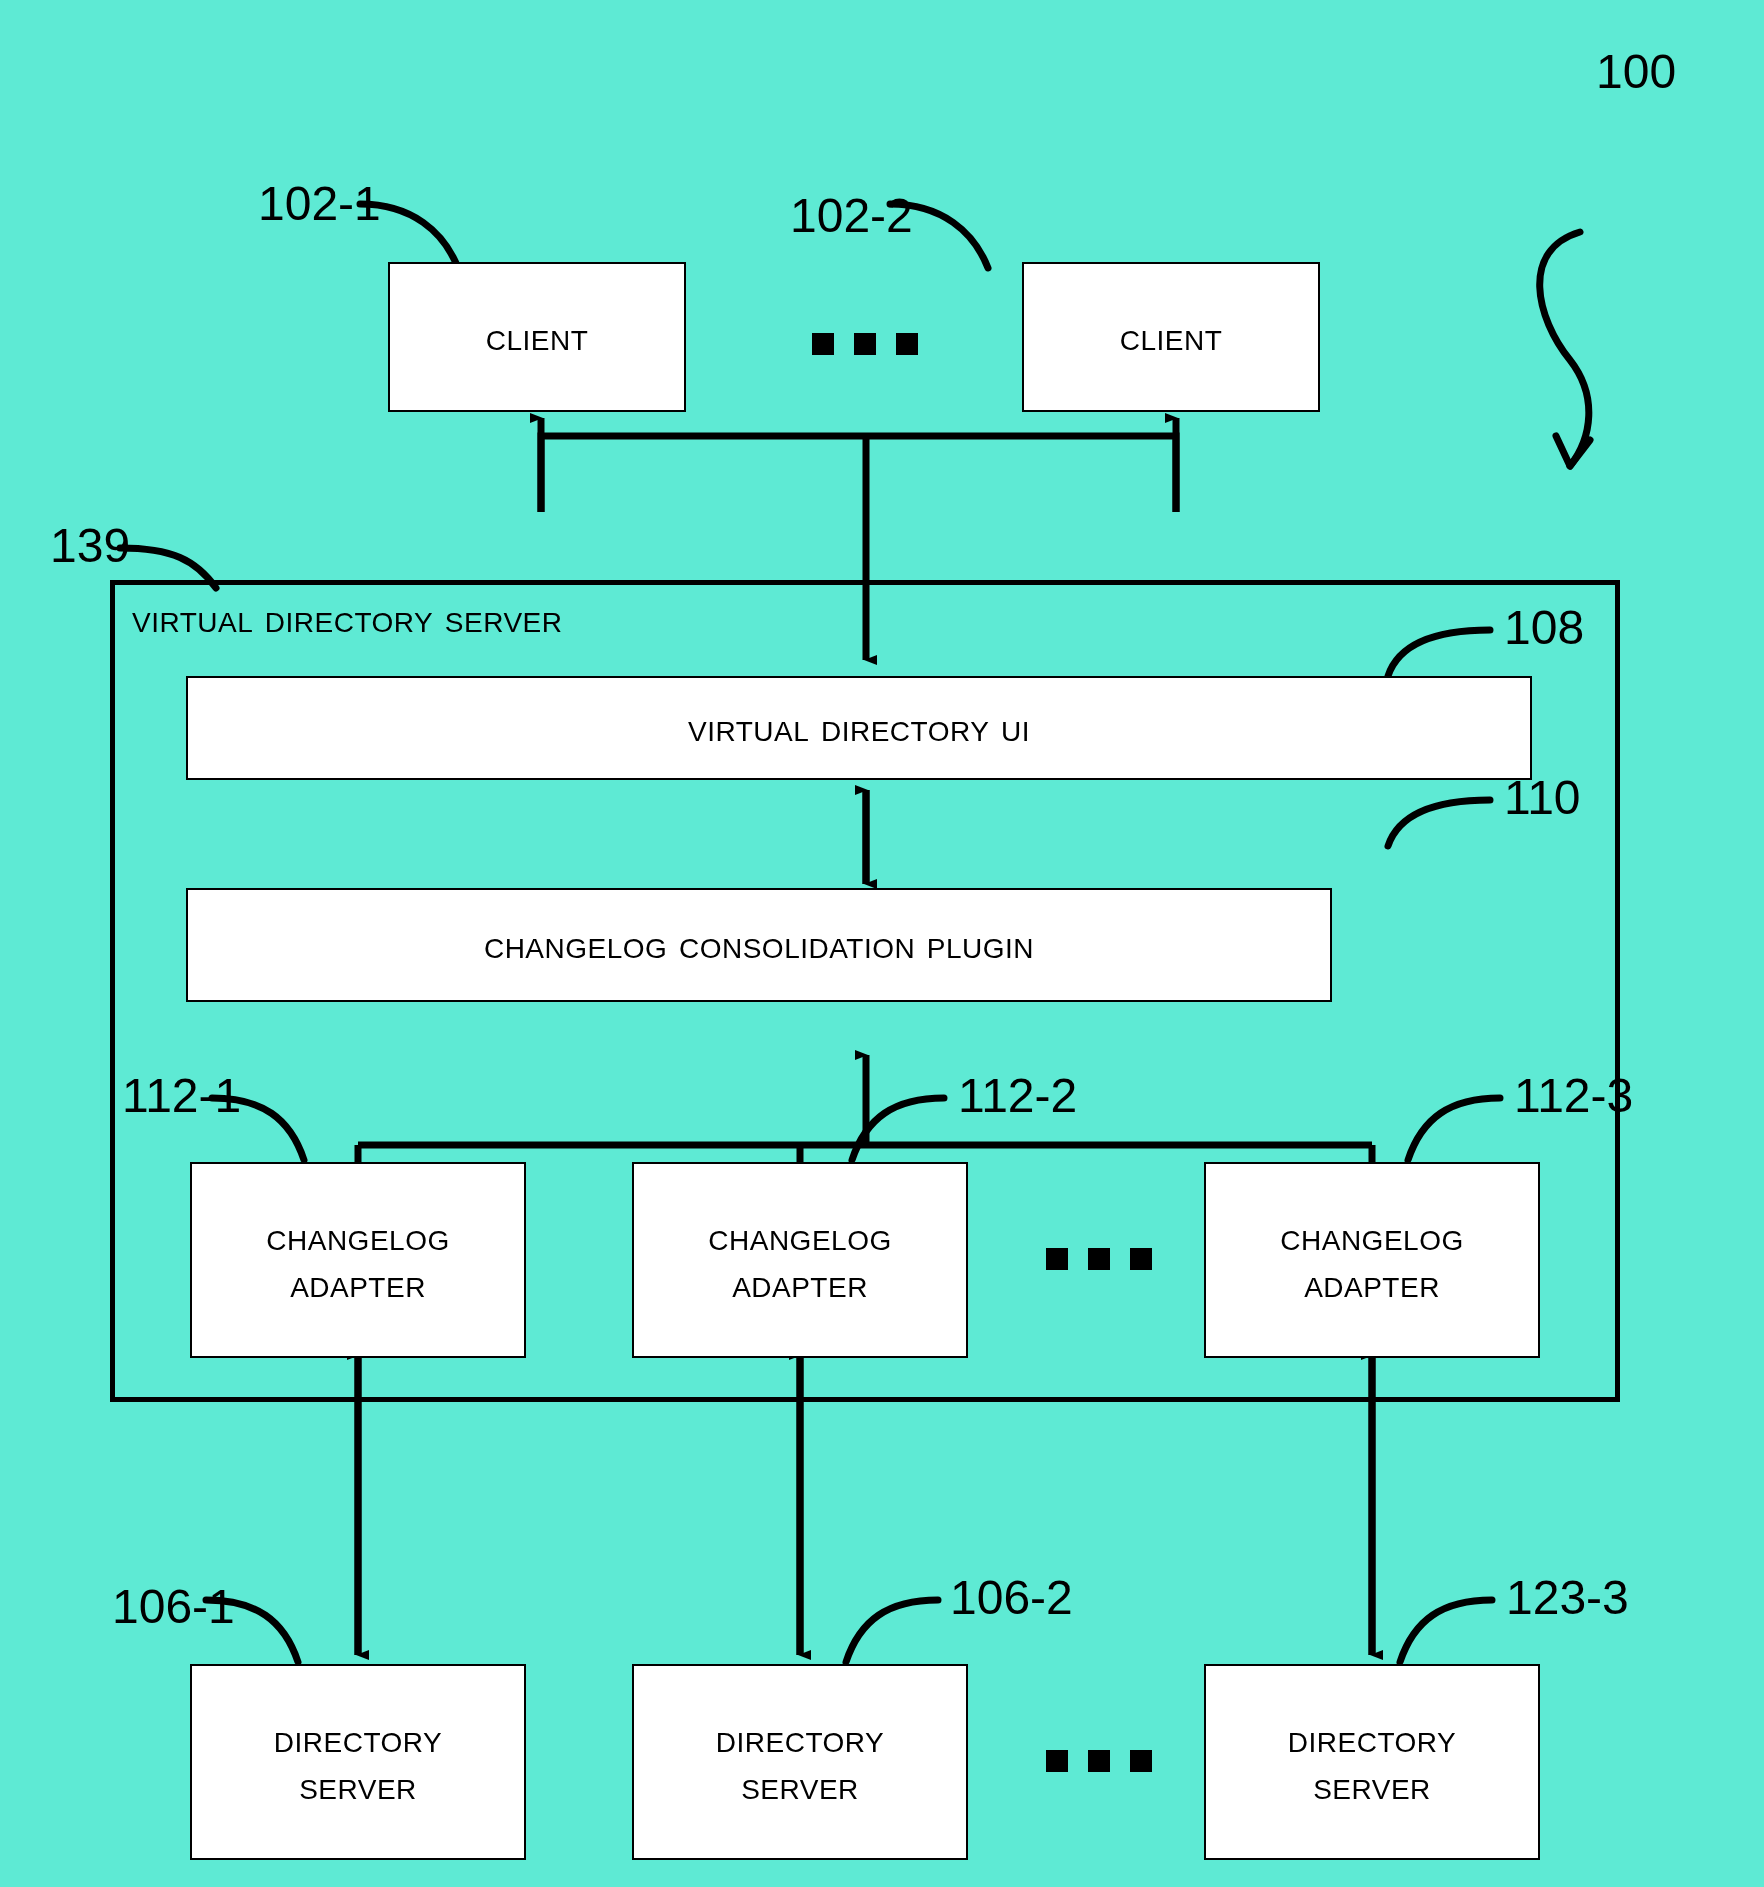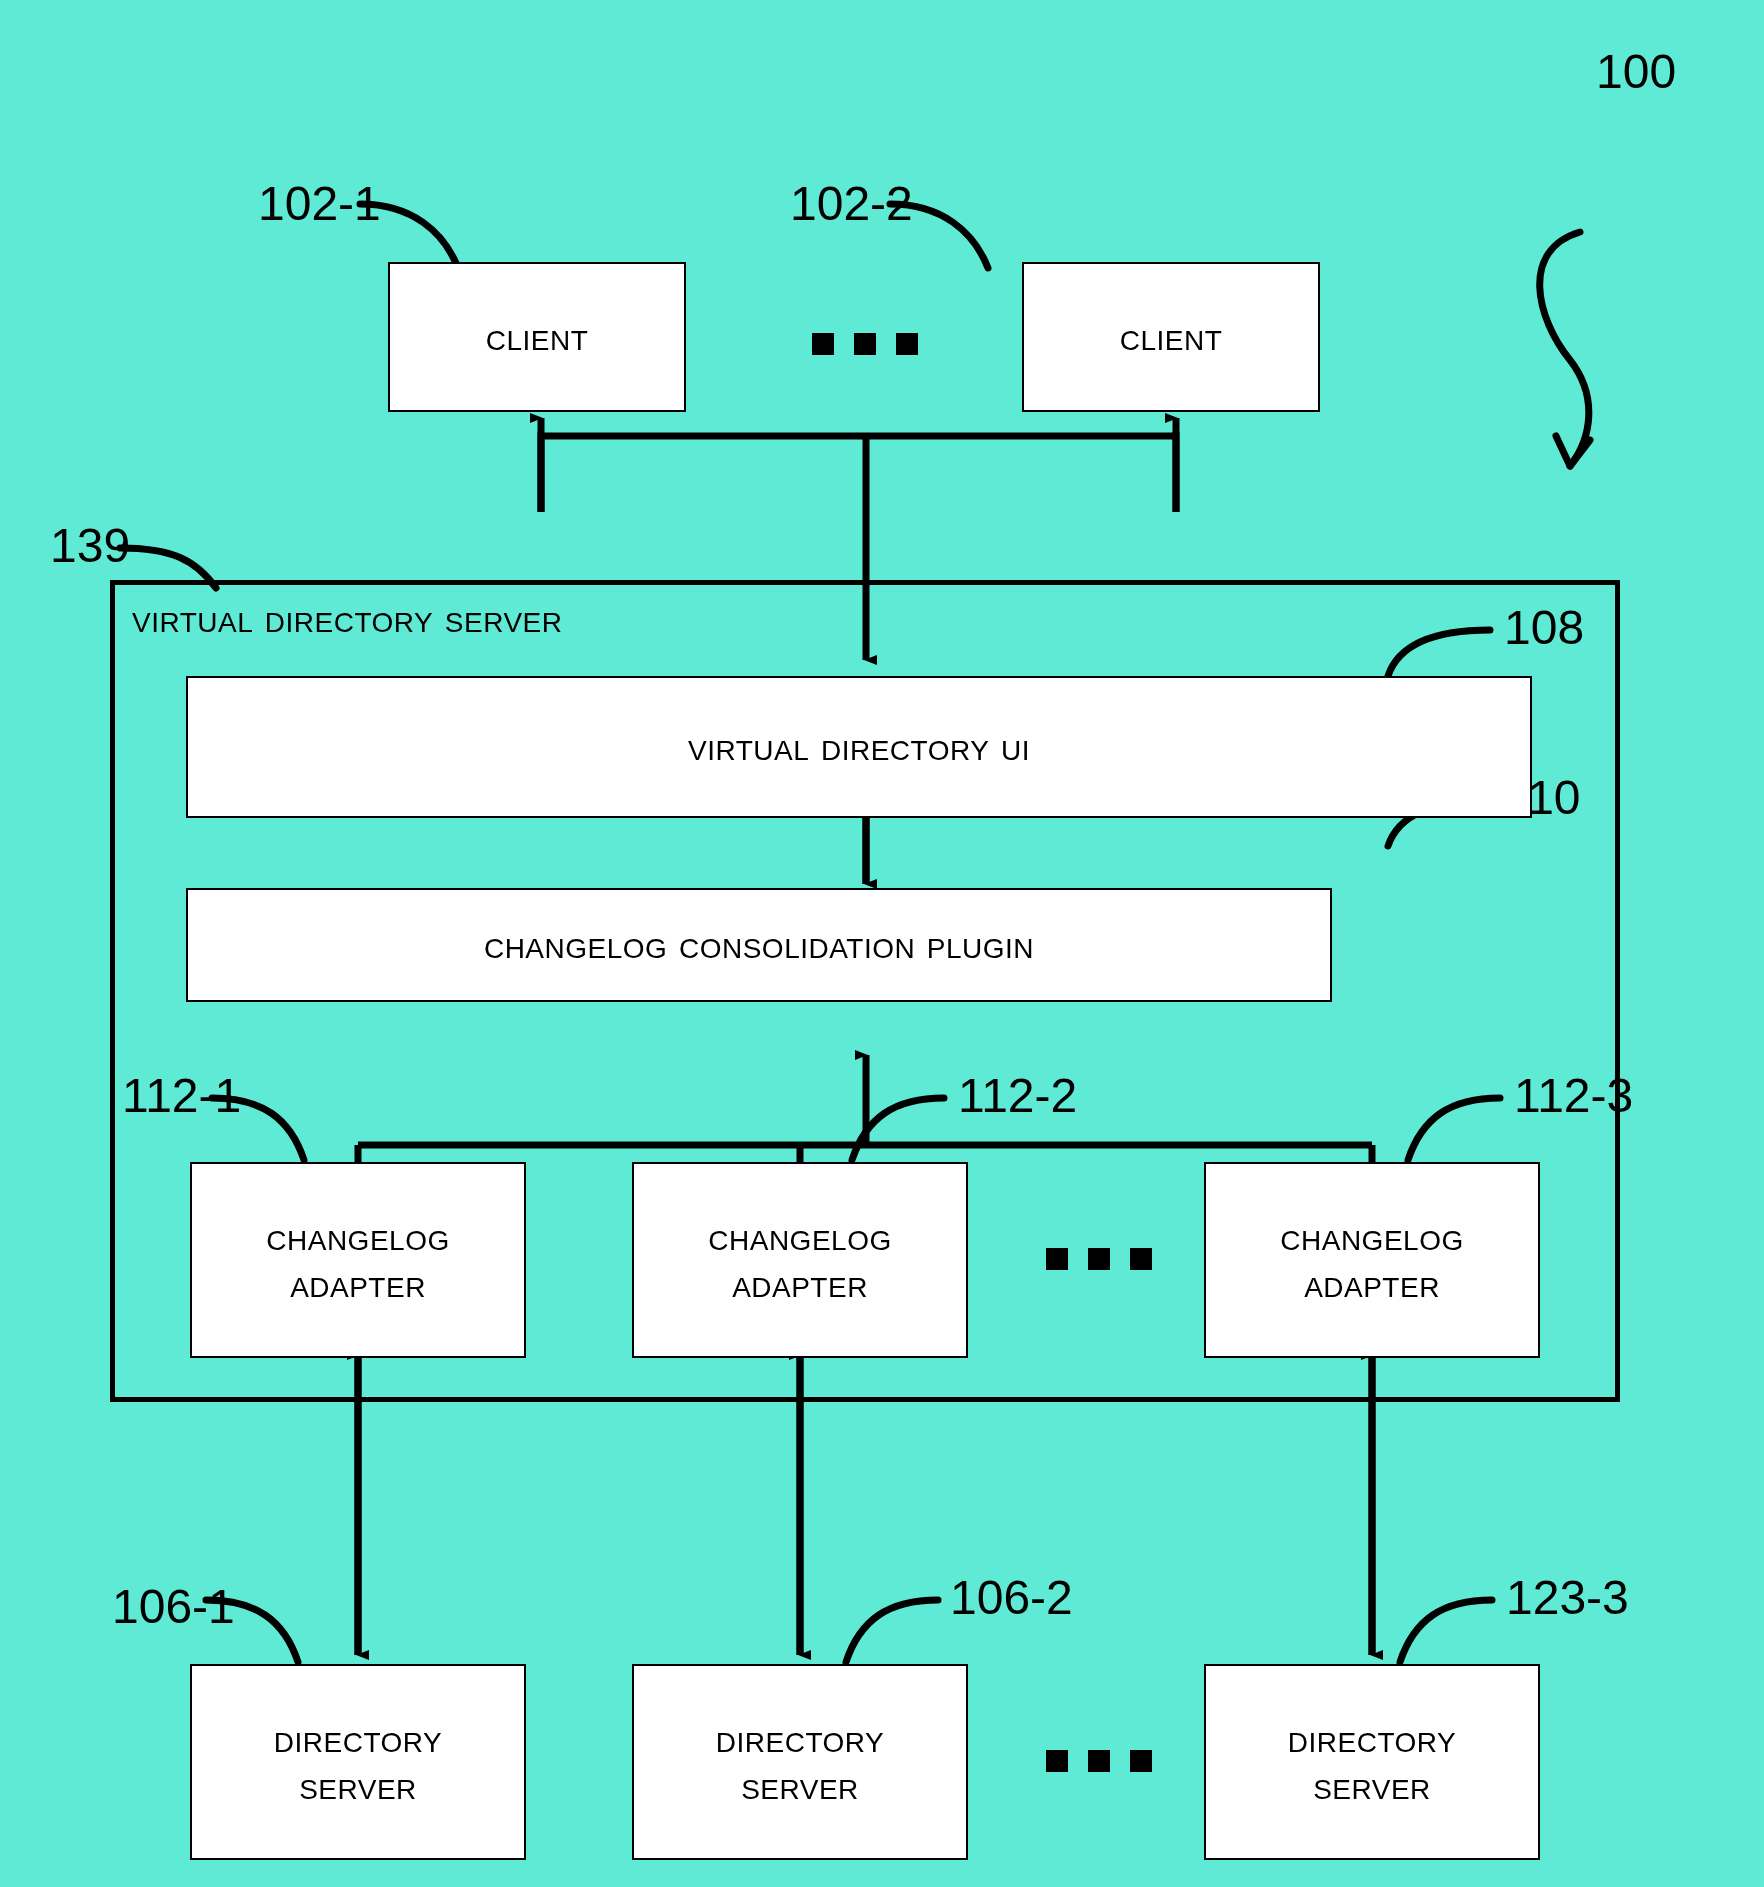--- a/index.html
+++ b/index.html
@@ -150,21 +150,21 @@
       <path d="M 938,1600 C 888,1600 860,1620 846,1662"></path>
 
       <path d="M 1492,1600 C 1442,1600 1414,1620 1400,1662"></path>
     </g>
   </svg>
 
   <div class="ref" style="left:1596px; top:44px;">100</div>
 
   <div class="ref" style="left:258px; top:176px;">102-1</div>
 
-  <div class="ref" style="left:790px; top:176px;">102-2</div>
+  <div class="ref" style="left:790px; top:188px;">102-2</div>
 
   <div class="ref" style="left:50px; top:518px;">139</div>
 
   <div class="ref" style="left:1504px; top:600px;">108</div>
 
   <div class="ref" style="left:1504px; top:770px;">110</div>
 
   <div class="ref" style="left:122px; top:1068px;">112-1</div>
 
   <div class="ref" style="left:958px; top:1068px;">112-2</div>
@@ -188,21 +188,21 @@
   <div class="ellipsis" style="left:812px; top:333px;">
     <span></span>
     <span></span>
     <span></span>
   </div>
 
   <div class="container-box" style="left:110px; top:580px; width:1510px; height:822px;"></div>
 
   <div class="container-title" style="left:132px; top:596px;">Virtual Directory Server</div>
 
-  <div class="box" style="left:186px; top:676px; width:1346px; height:142px;">
+  <div class="box" style="left:186px; top:676px; width:1346px; height:104px;">
     <div class="box-label">Virtual Directory UI</div>
   </div>
 
   <div class="box" style="left:186px; top:888px; width:1146px; height:114px;">
     <div class="box-label">Changelog Consolidation Plugin</div>
   </div>
 
   <div class="box" style="left:190px; top:1162px; width:336px; height:196px;">
     <div class="box-label">Changelog
 Adapter</div>

